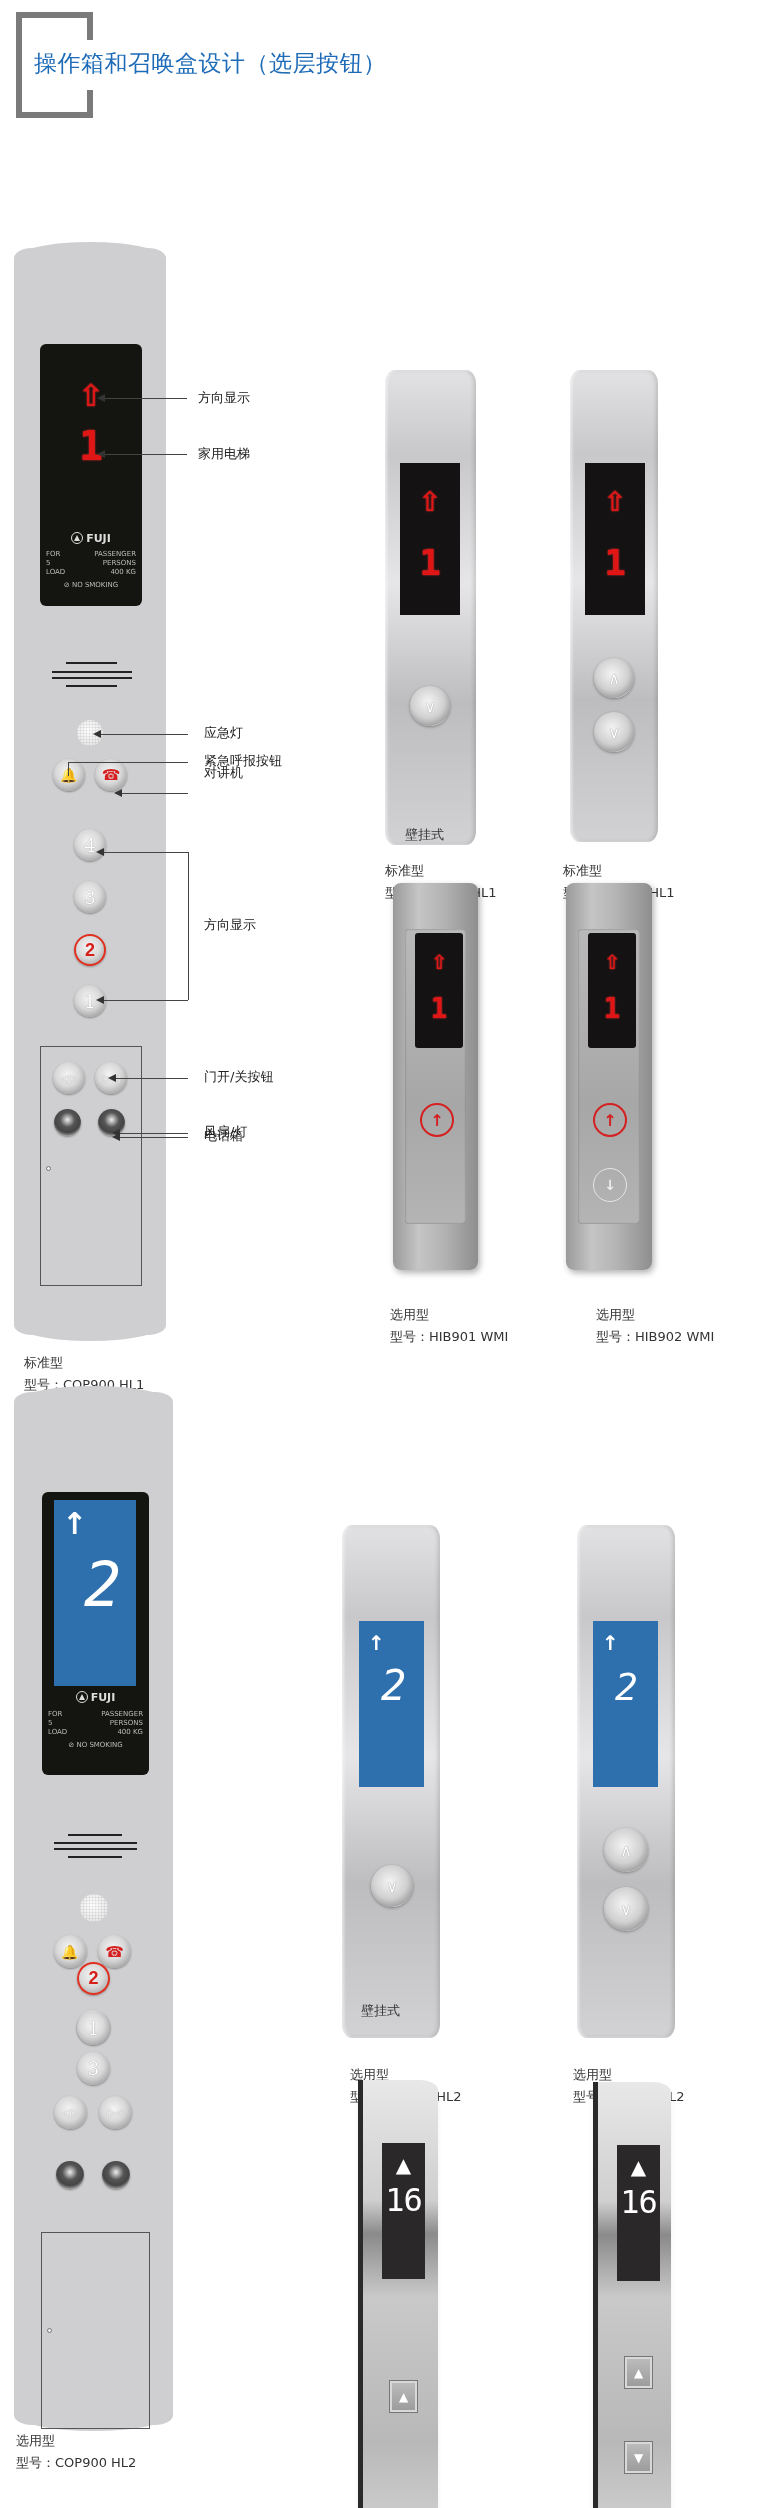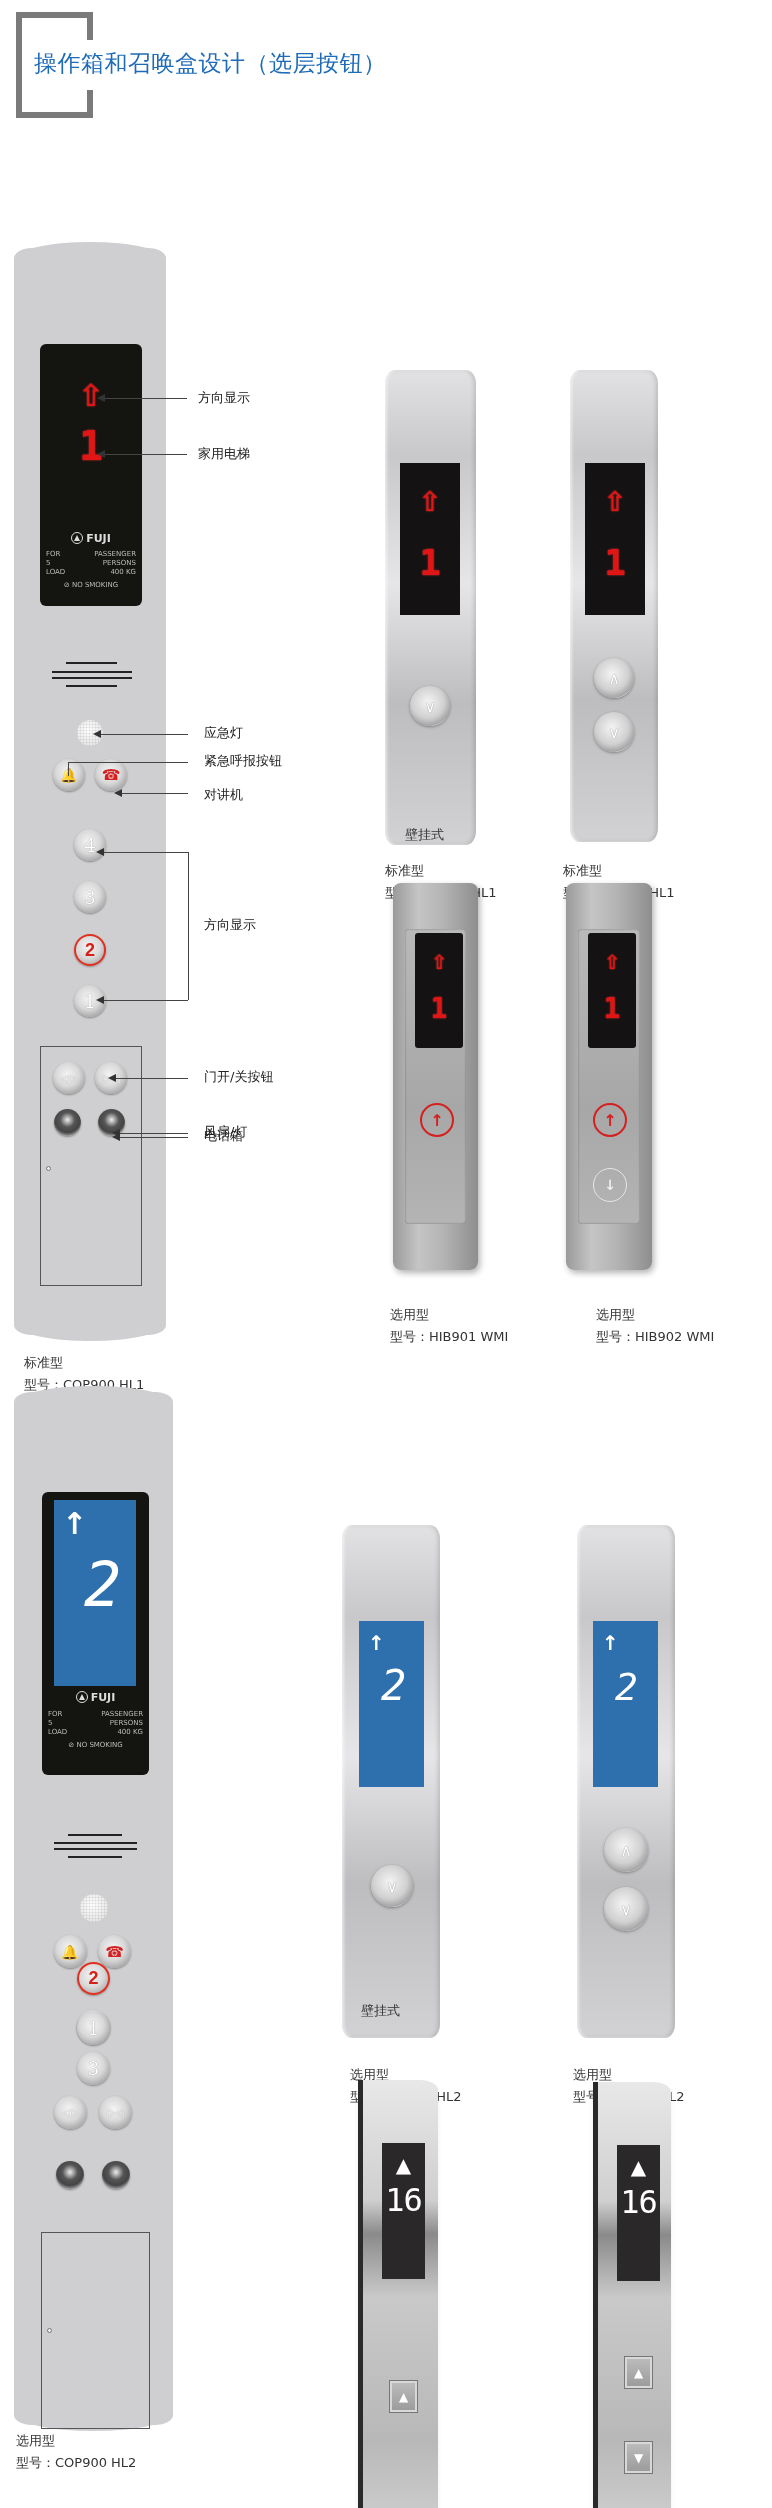--- a/index.html
+++ b/index.html
@@ -140,21 +140,21 @@
   <div class="callout-label" style="left:204px; top:724px;">应急灯</div>
 </div>
 <div>
   <div class="line" style="left:68px; top:762px; width:120px; height:1px;"></div>
   <div class="line" style="left:68px; top:762px; width:1px; height:14px;"></div>
   <div class="callout-label" style="left:204px; top:752px;">紧急呼报按钮</div>
 </div>
 <div>
   <div class="line" style="left:118px; top:793px; width:70px; height:1px;"></div>
   <div class="arrowhead" style="left:114px; top:789px;"></div>
-  <div class="callout-label" style="left:204px; top:786px;">对讲机</div>
+  <div class="callout-label" style="left:204px; top:764px;">对讲机</div>
 </div>
 <div>
   <div class="line" style="left:100px; top:852px; width:88px; height:1px;"></div>
   <div class="line" style="left:188px; top:852px; width:1px; height:148px;"></div>
   <div class="line" style="left:100px; top:1000px; width:88px; height:1px;"></div>
   <div class="arrowhead" style="left:96px; top:848px;"></div>
   <div class="arrowhead" style="left:96px; top:996px;"></div>
   <div class="callout-label" style="left:204px; top:716px; top:716px; top:916px;">方向显示</div>
 </div>
 <div>

